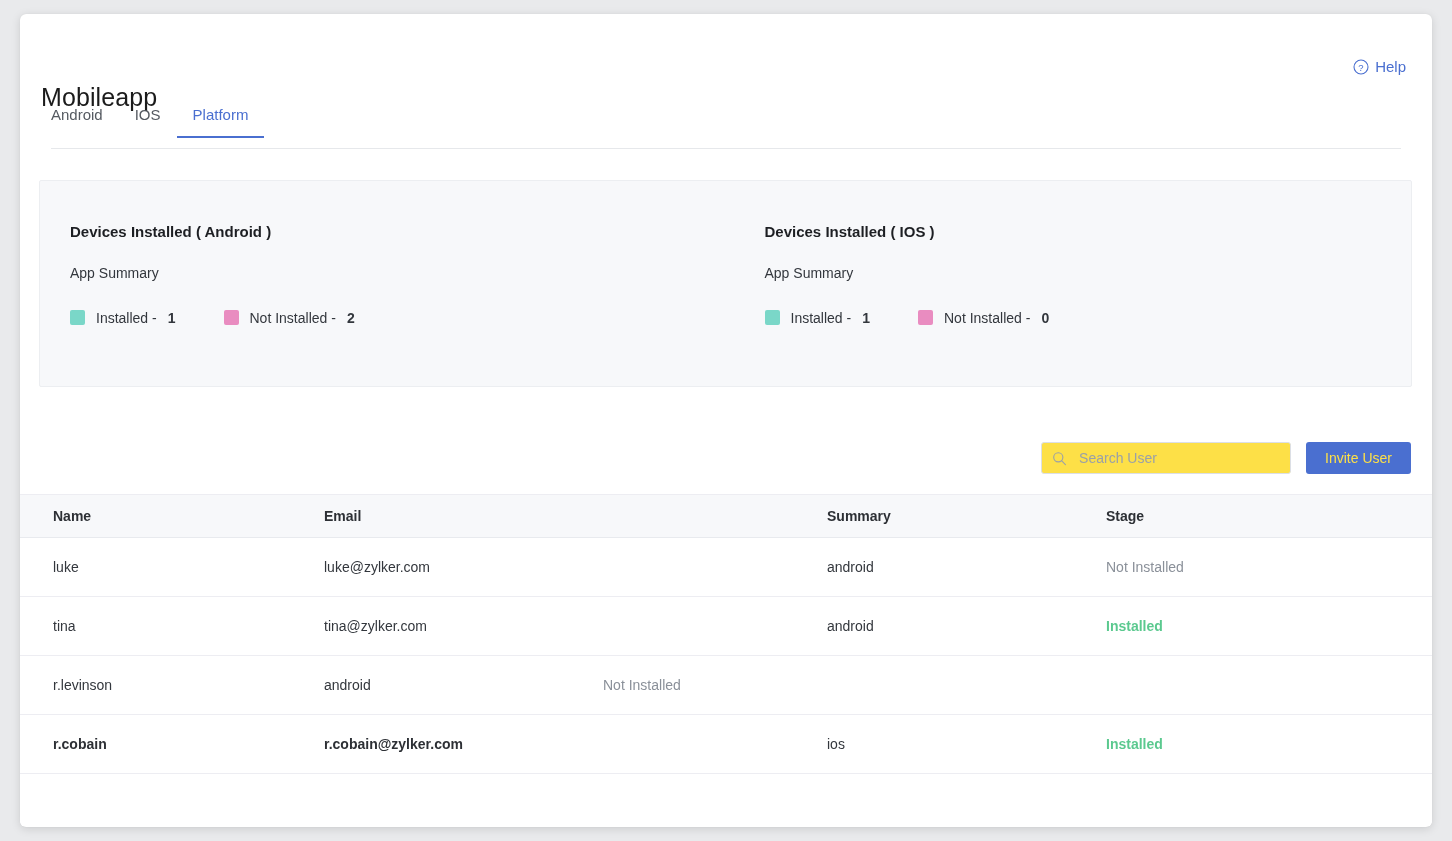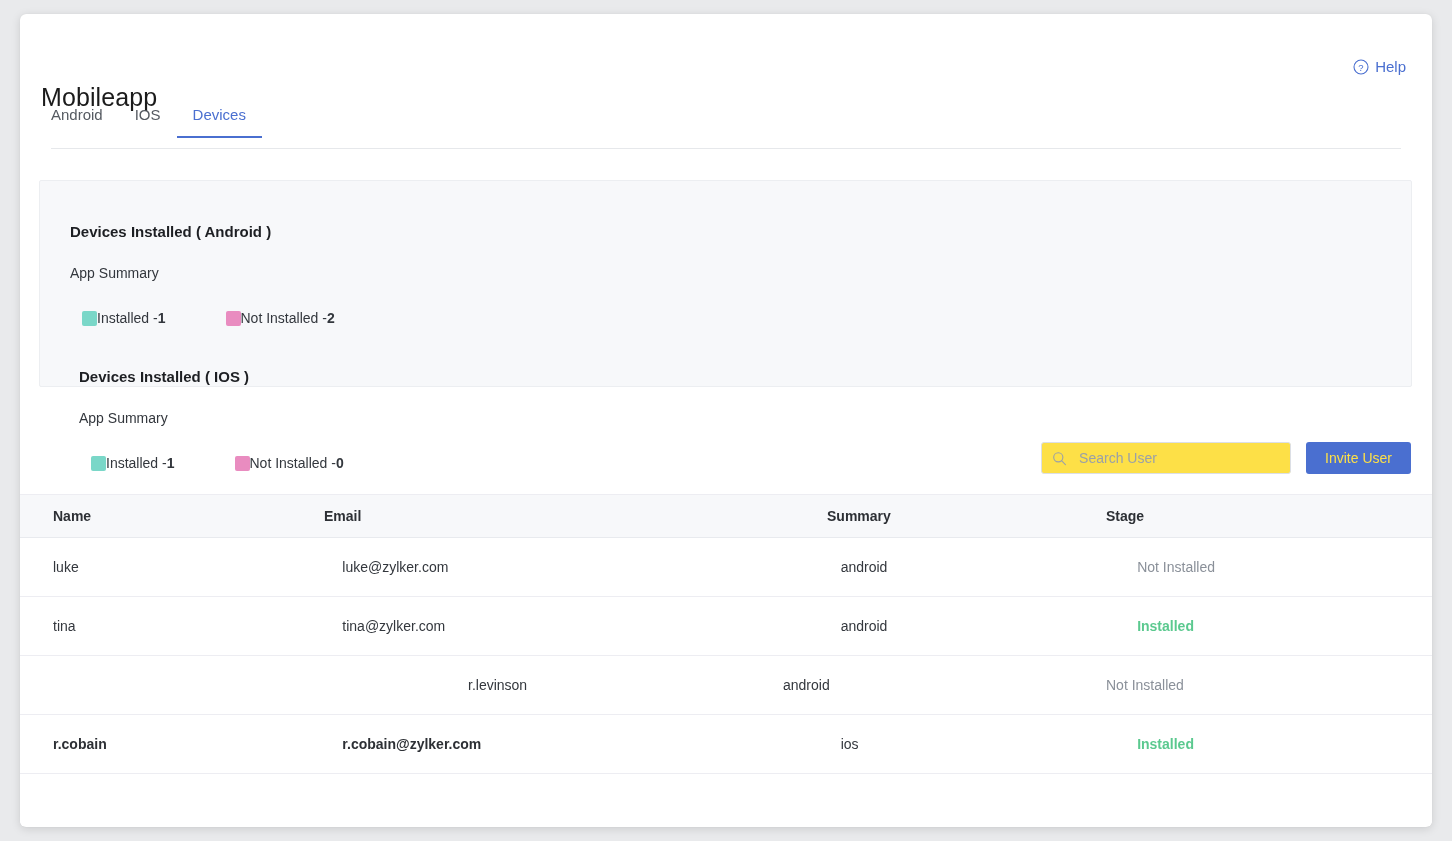--- a/index.html
+++ b/index.html
@@ -95,21 +95,20 @@
   .summary-panel {
     position: absolute;
     left: 19px;
     top: 166px;
     width: 1371px;
     height: 205px;
     background: #f7f8fa;
     border: 1px solid #eceef1;
     border-radius: 2px;
     display: flex;
-    flex-direction: column;
   }
   .summary-col {
     width: 50%;
     padding: 42px 0 0 30px;
     box-sizing: border-box;
   }
   .summary-col.second { padding-left: 39px; }
   .summary-title {
     font-size: 15px;
     font-weight: bold;
@@ -121,24 +120,23 @@
     color: #33373d;
     margin-bottom: 29px;
   }
   .legend-row {
     display: flex;
     align-items: center;
     gap: 48px;
   }
   .legend-item {
     display: flex;
-    align-items: center;
+    gap: 11px;
     font-size: 14px;
     color: #33373d;
-    margin-left: 12px;
   }
   .swatch {
     width: 15px;
     height: 15px;
     border-radius: 2px;
     display: block;
     flex: none;
   }
   .legend-count { font-weight: bold; }
 
@@ -193,34 +191,33 @@
     position: absolute;
     left: 0;
     top: 480px;
     width: 1412px;
   }
   .t-row {
     display: flex;
     align-items: center;
     border-bottom: 1px solid #ededf2;
     box-sizing: border-box;
-    justify-content: flex-end;
   }
   .t-head {
     height: 44px;
     background: #f7f8fa;
     border-top: 1px solid #ededf2;
     border-bottom: 1px solid #e8eaee;
   }
   .t-head .cell {
     font-size: 14px;
     font-weight: bold;
     color: #2d3035;
   }
-  .t-body-row { height: 59px; background: #ffffff; gap: 44px; }
+  .t-body-row { height: 59px; background: #ffffff; }
   .cell {
     font-size: 14px;
     color: #33373d;
     box-sizing: border-box;
     padding-right: 12px;
     overflow: hidden;
     white-space: nowrap;
     text-overflow: ellipsis;
   }
   .c-name     { width: 304px; padding-left: 33px; }
@@ -252,21 +249,21 @@
         <circle cx="8" cy="8" r="7" stroke="#4a6fd0" stroke-width="1.1"></circle>
         <text x="8" y="11.6" font-size="9.5" font-family="Liberation Sans, sans-serif" fill="#4a6fd0" text-anchor="middle">?</text>
       </svg>
     </span>
     <span>Help</span>
   </a>
 
   <div class="tabs">
     <div class="tab"><span>Android</span></div>
     <div class="tab"><span>IOS</span></div>
-    <div class="tab active"><span>Devices</span></div>
+    <div class="tab active"><span>Platform</span></div>
   </div>
 
   <div class="summary-panel">
 
     <div class="summary-col">
       <div class="summary-title">Devices Installed ( Android )</div>
       <div class="summary-sub">App Summary</div>
       <div class="legend-row">
         <div class="legend-item">
           <span class="swatch" style="background:#7ad7c8"></span>

